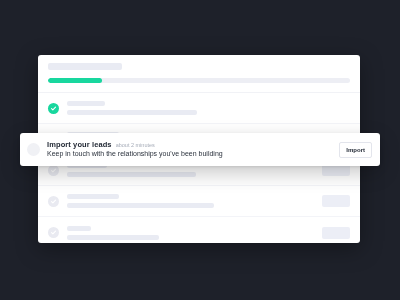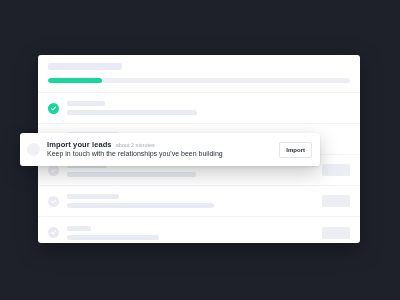--- a/index.html
+++ b/index.html
@@ -101,21 +101,21 @@
     border-radius: 2px;
     margin-left: 8px;
   }
   .row-action.hidden { visibility: hidden; }
 
   
   #toast {
     position: absolute;
     left: 20px;
     top: 133px;
-    width: 300px;
+    width: 360px;
     height: 33px;
     background: #ffffff;
     border-radius: 3px;
     box-shadow: 0 7px 20px rgba(0,0,0,0.22), 0 1px 3px rgba(0,0,0,0.10);
     display: flex;
     align-items: center;
     padding: 0 8px 0 7px;
     box-sizing: border-box;
   }
   .toast-avatar {

